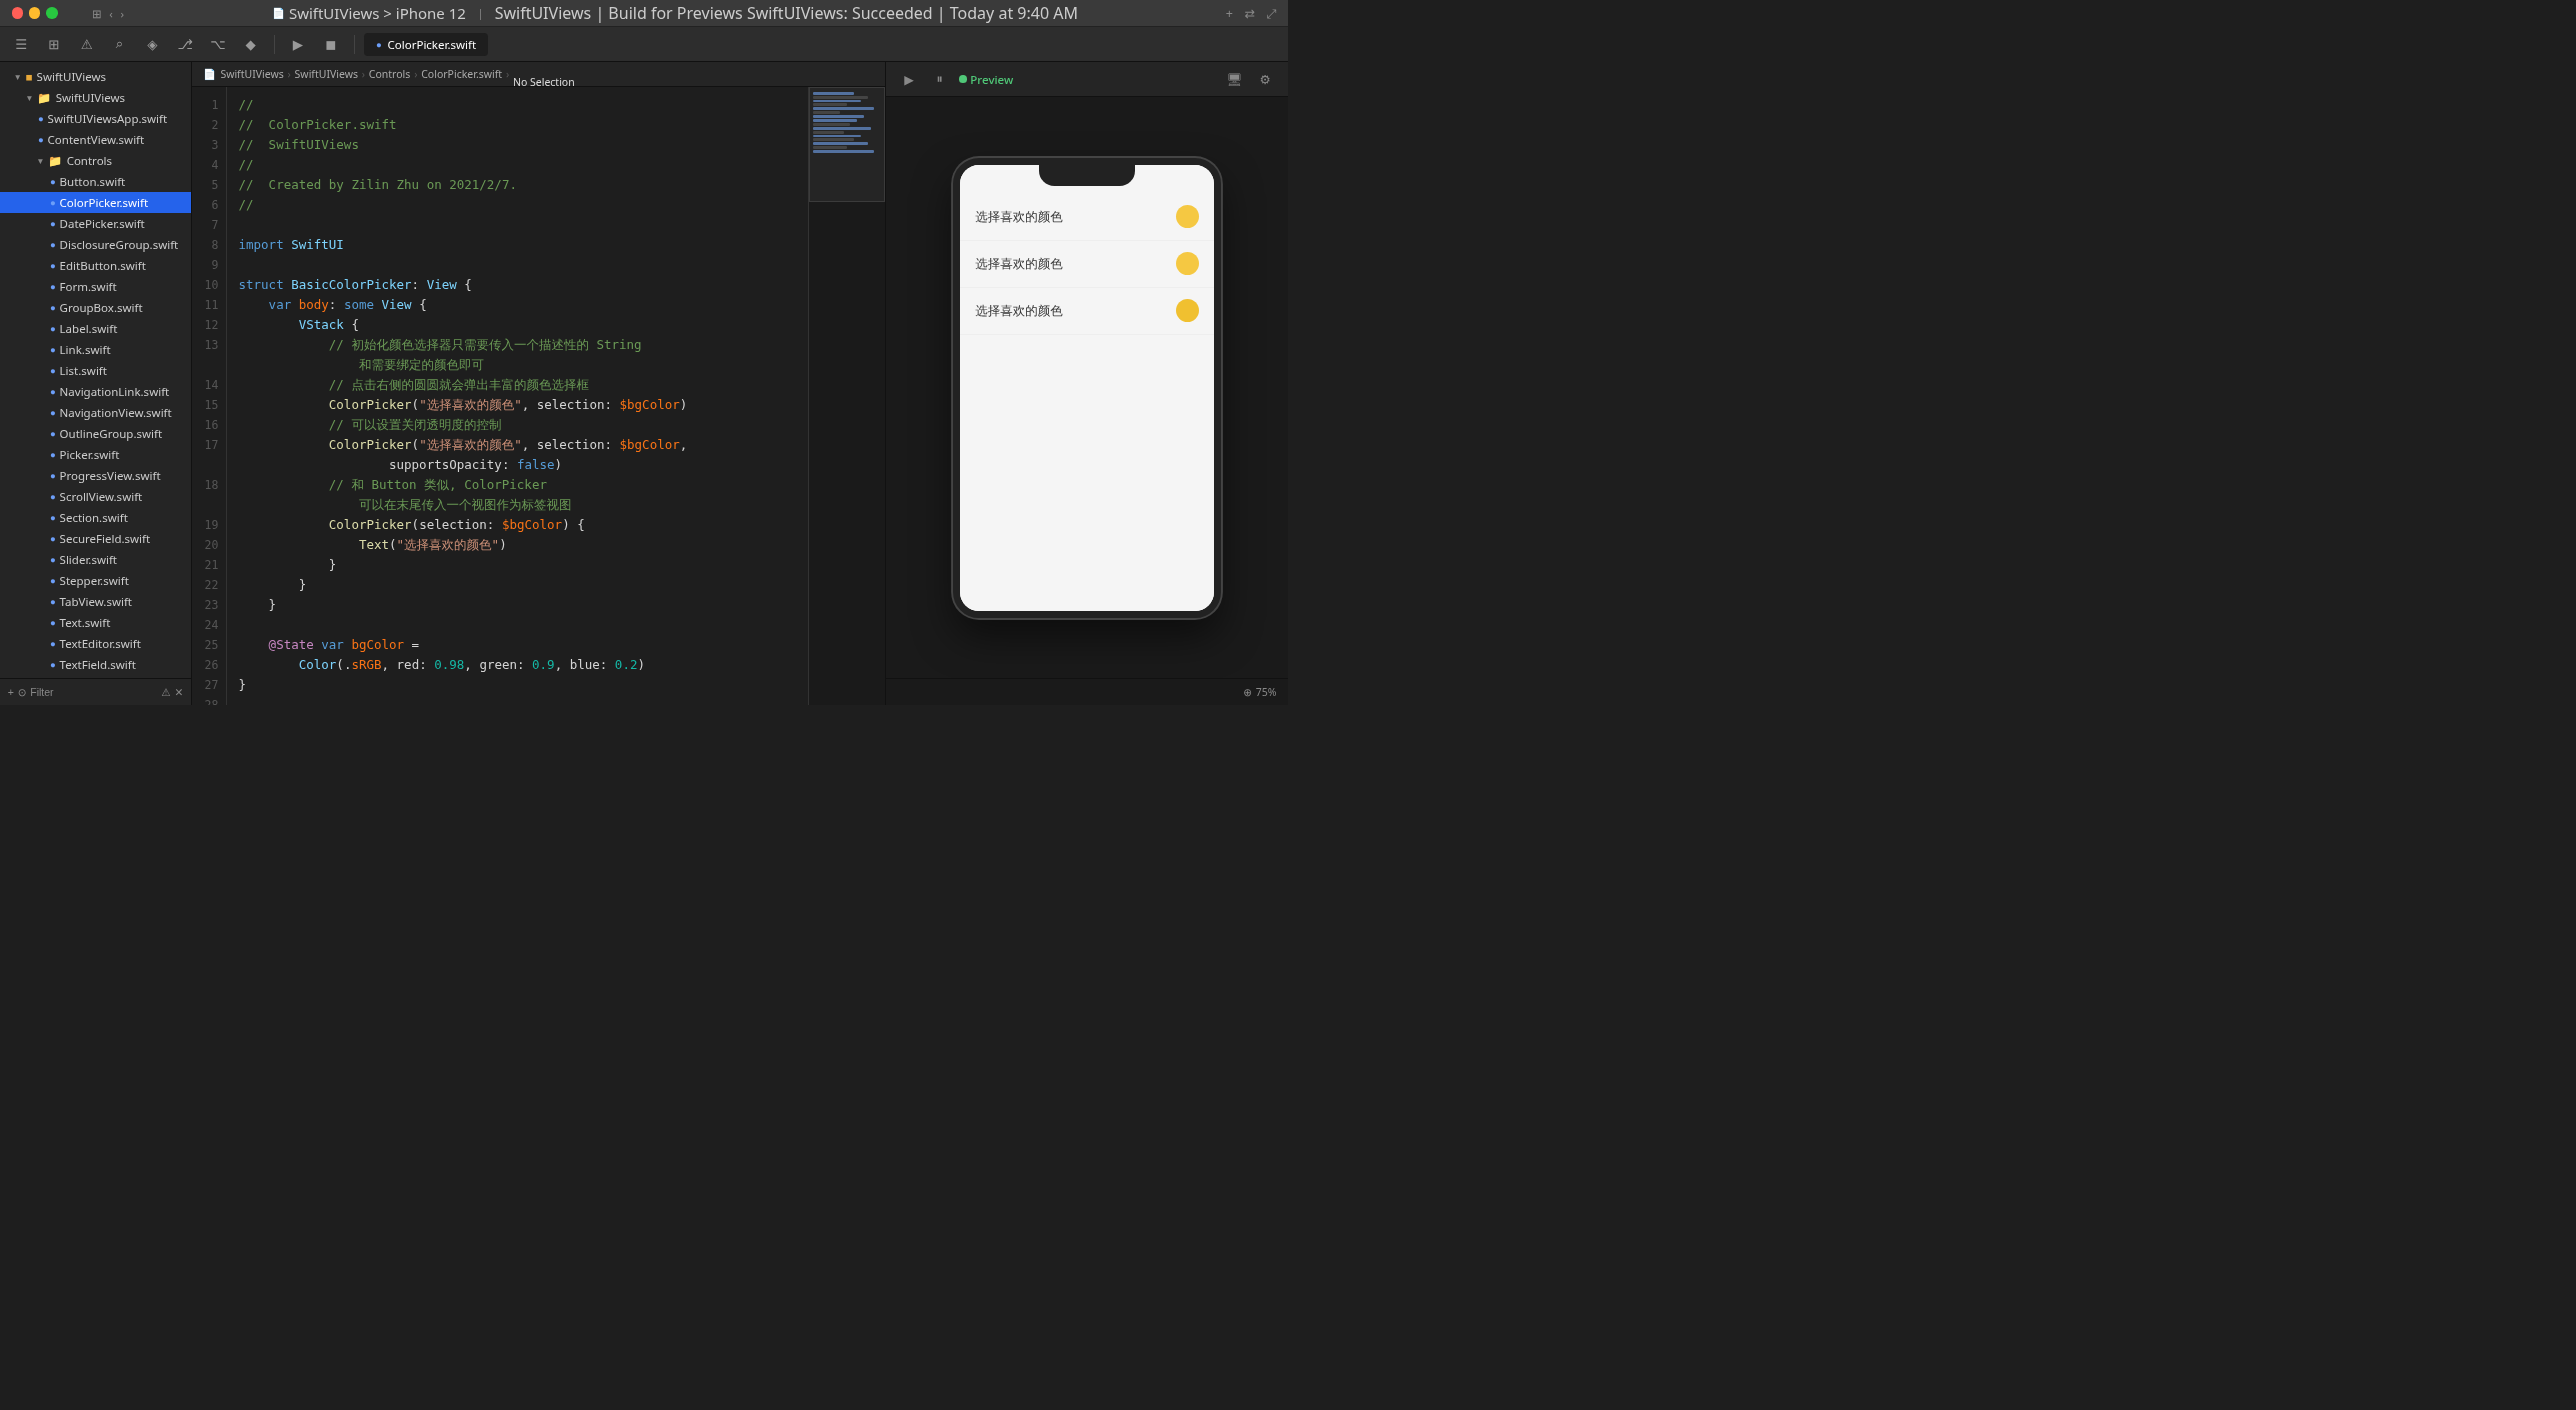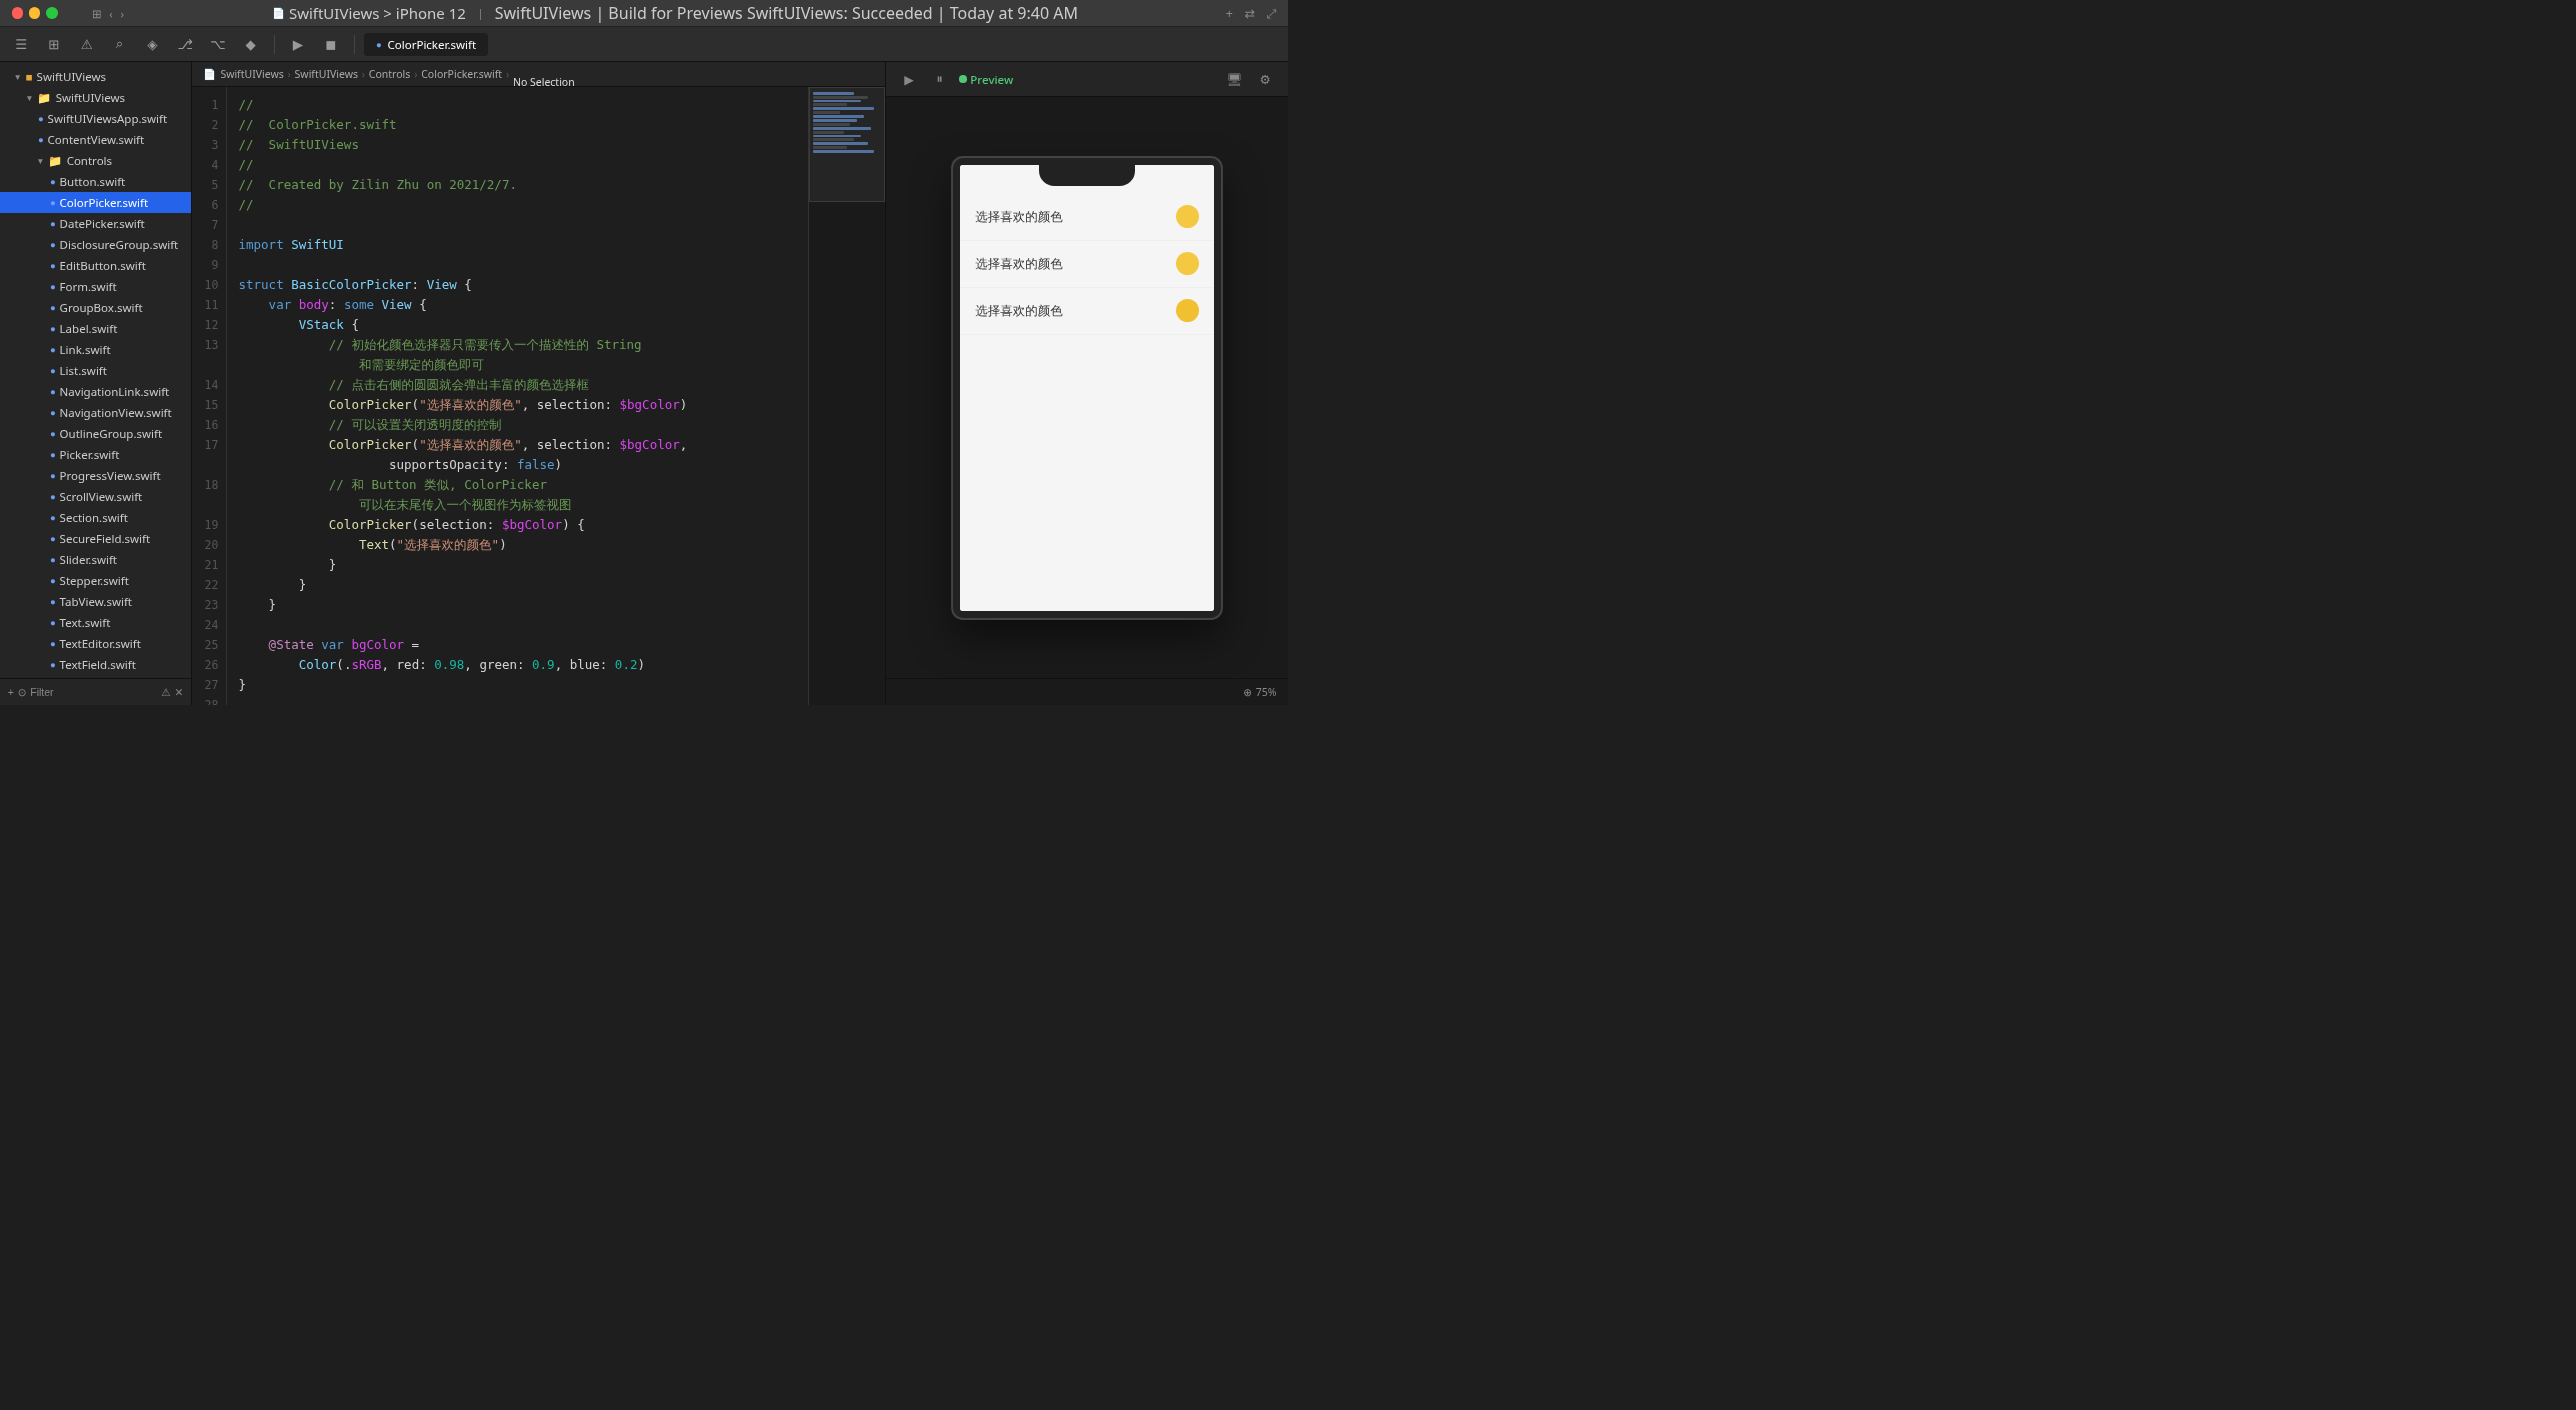--- a/index.html
+++ b/index.html
@@ -178,21 +178,21 @@
     .code-area::-webkit-scrollbar-thumb { background: #444; }
 
     .code-line { white-space: pre; height: 20px; display: flex; align-items: center; }
 
     
     .c-comment { color: #6a9955; }
     .c-keyword { color: #569cd6; }
     .c-type { color: #7dd3fc; }
     .c-string { color: #ce9178; }
     .c-func { color: #dcdcaa; }
-    .c-var { color: #d946ef; }
+    .c-var { color: #f97316; }
     .c-num { color: #14b8a6; }
     .c-plain { color: #d4d4d4; }
     .c-attr { color: #c586c0; }
 
     
     .minimap {
       width: 77px;
       background: #1a1a1a;
       border-left: 1px solid #333;
       overflow: hidden;
@@ -252,21 +252,21 @@
       justify-content: center;
       padding: 19px;
       overflow: hidden;
     }
 
     
     .phone-mockup {
       width: 268px;
       height: 460px;
       background: #fff;
-      border-radius: 10px;
+      border-radius: 26px;
       border: 7.7px solid #222;
       position: relative;
       overflow: hidden;
       box-shadow: 0 0 0 1.9px #444, 0 19px 38px rgba(0,0,0,0.5);
     }
     .phone-notch {
       position: absolute;
       top: 0; left: 50%; transform: translateX(-50%);
       width: 96px; height: 21px;
       background: #222;

